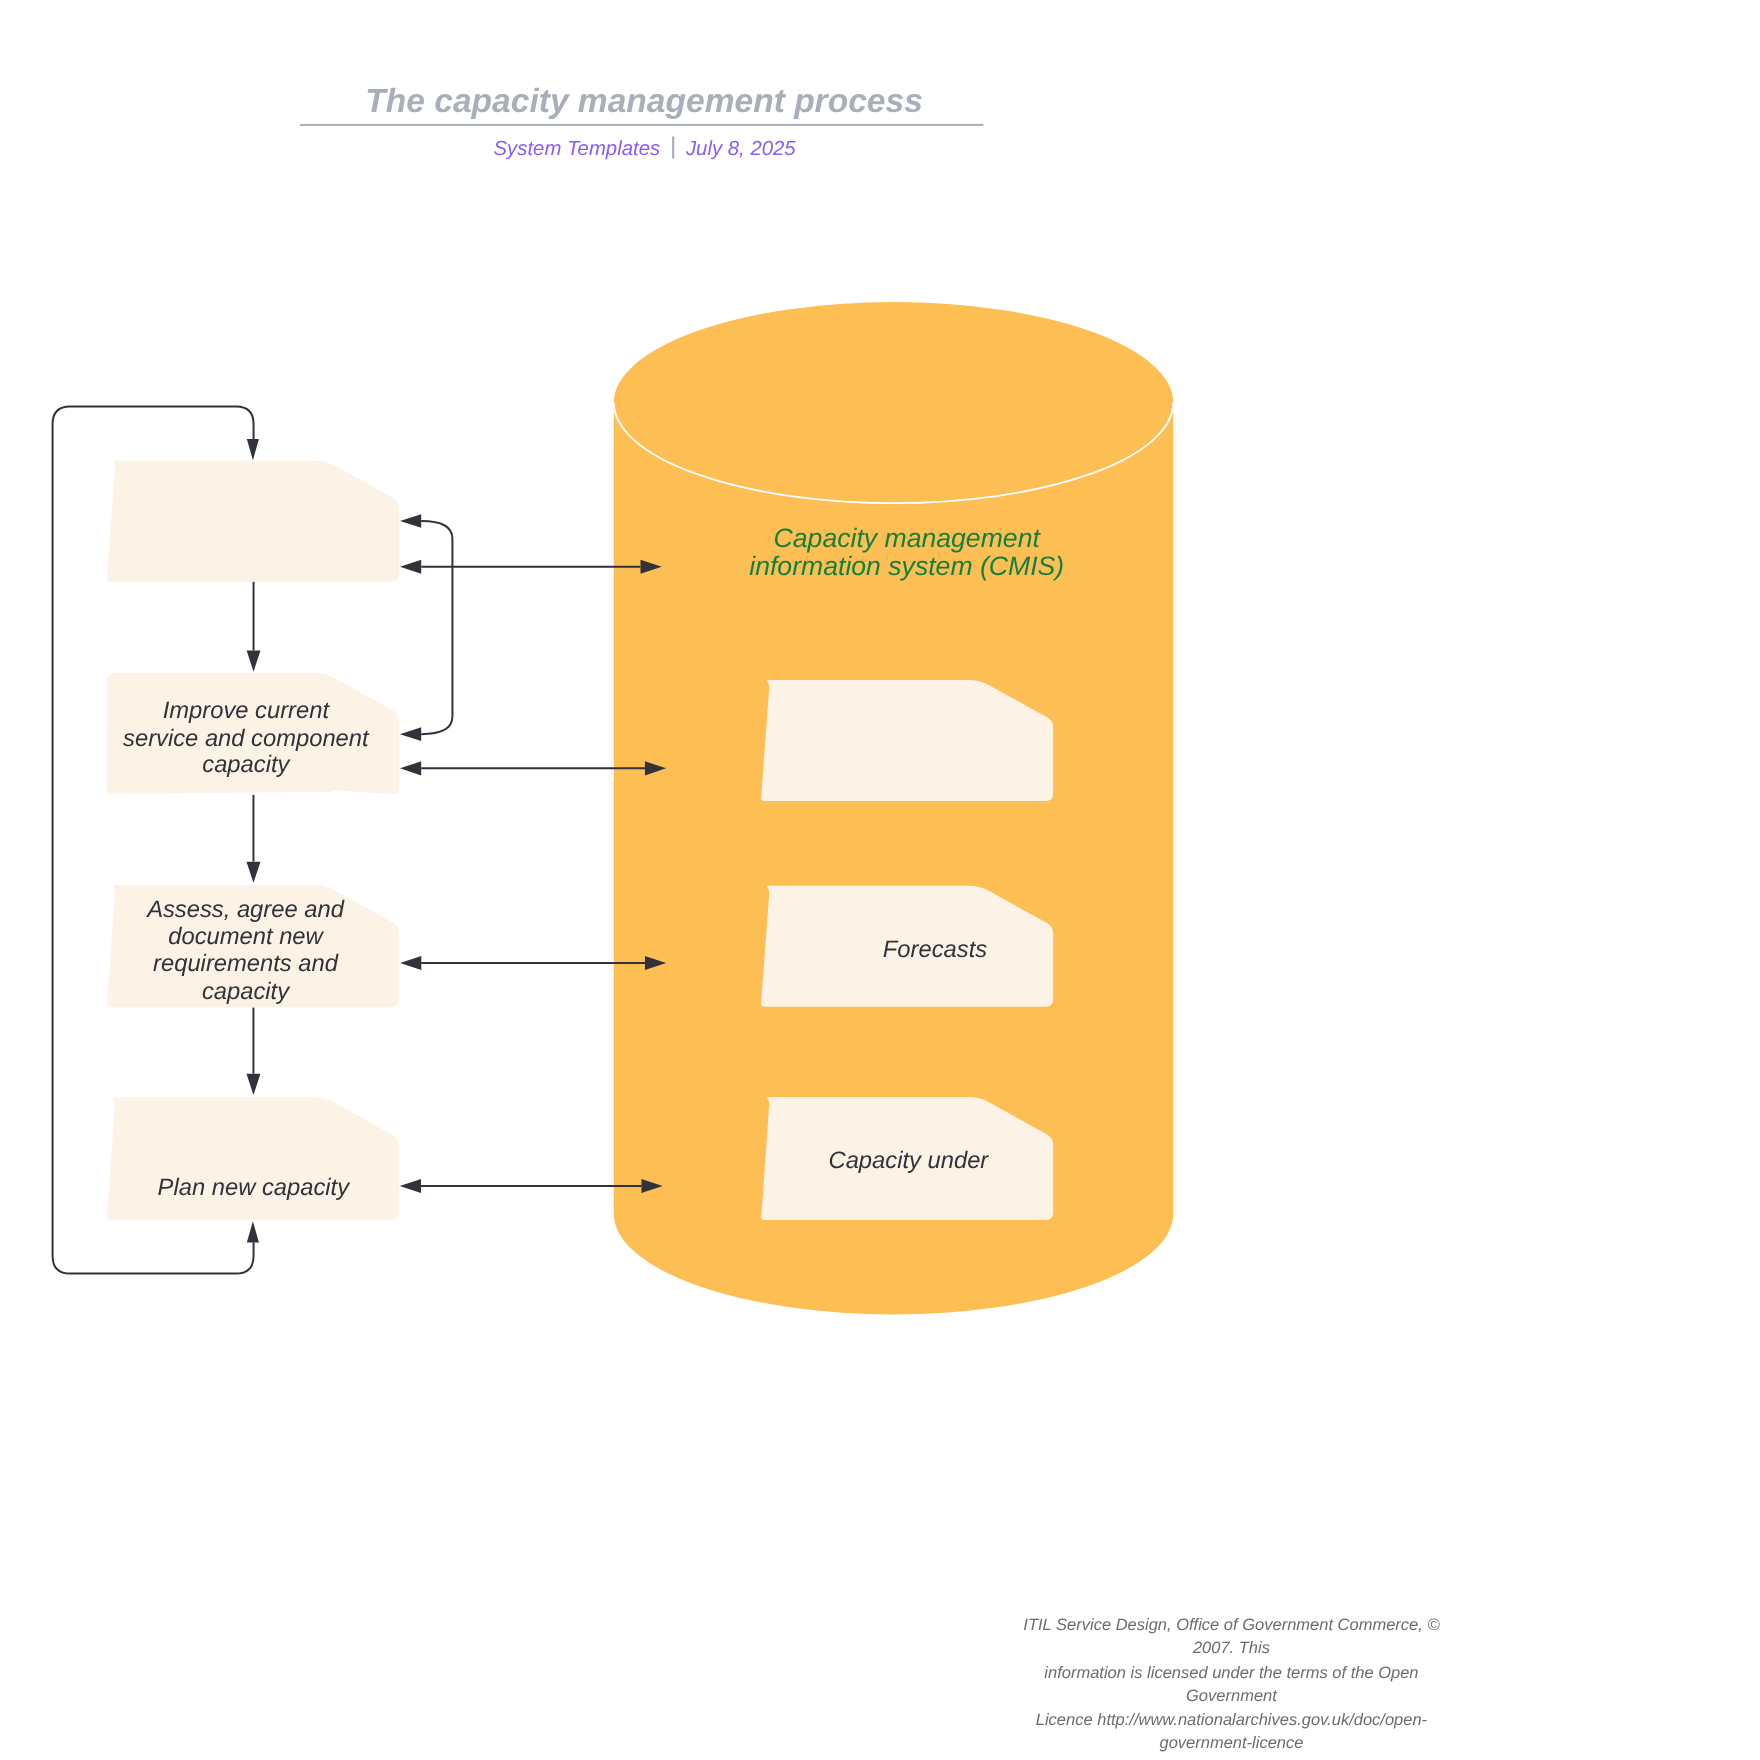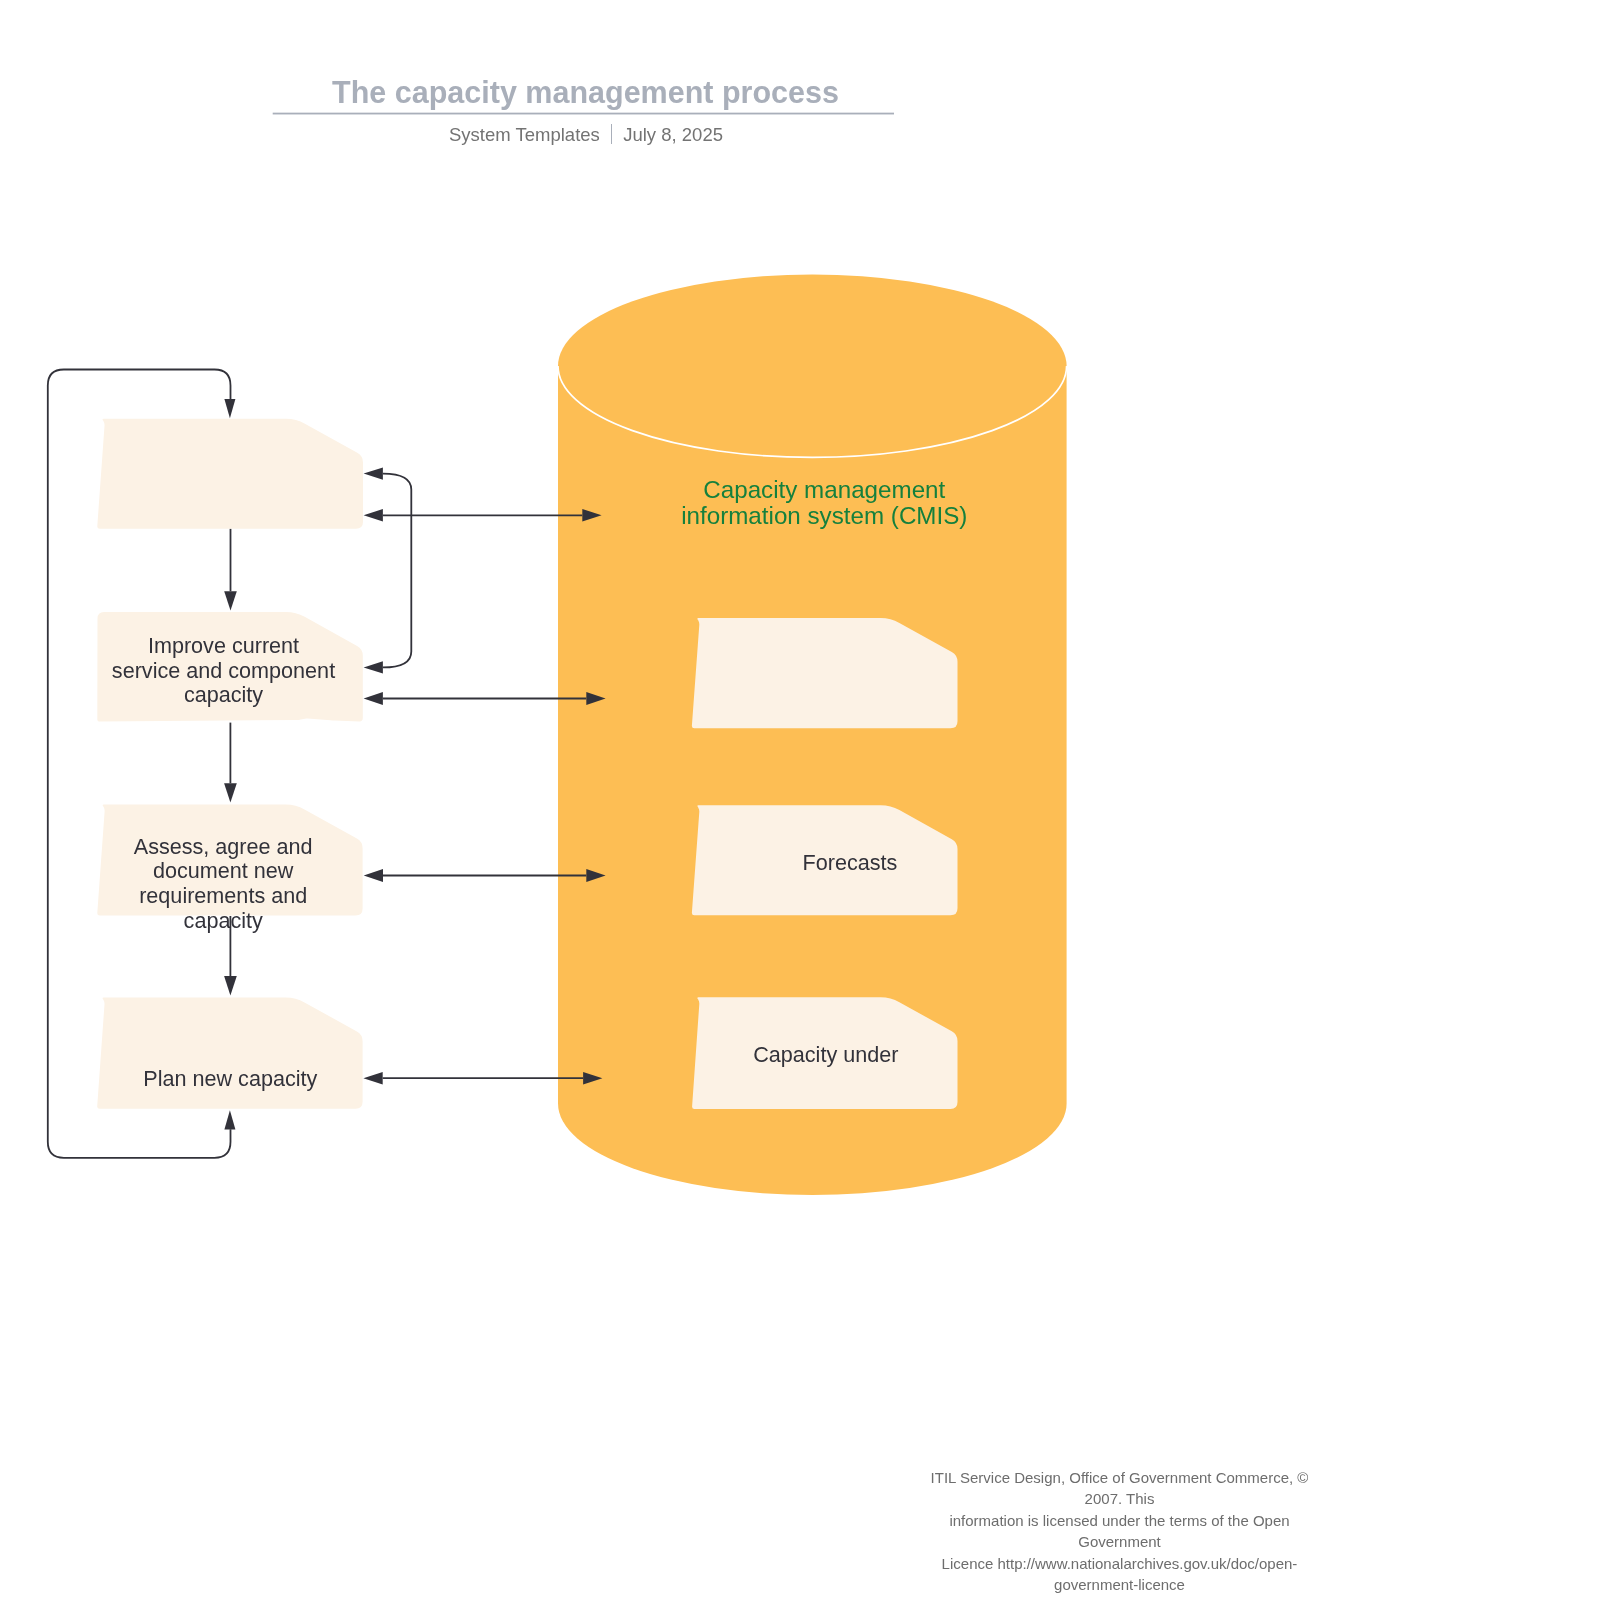--- a/index.html
+++ b/index.html
@@ -1,24 +1,24 @@
 <!DOCTYPE html>
 <html><head>
 <meta charset="utf-8">
 <title>The capacity management process</title>
 <style>
   html,body{margin:0;padding:0;background:#ffffff;}
   body{font-family:"Liberation Sans", sans-serif;}
-  #page{position:relative;width:1311px;height:1600px;background:#ffffff;overflow:hidden;}
+  #page{position:relative;width:1311px;height:1600px;background:#ffffff;overflow:hidden;font-style:italic;}
   #diagram{position:absolute;left:0;top:0;width:1600px;height:1600px;}
   .txt{transform:translateZ(0);}
   .hdr-title{position:absolute;left:0;top:75px;width:1171px;text-align:center;
     font-size:30.5px;font-weight:bold;color:#a9afba;line-height:34px;white-space:nowrap;}
   .hdr-sub{position:absolute;left:0;top:122.5px;width:1172px;text-align:center;
-    font-size:18.5px;color:#737373;line-height:24px;white-space:nowrap;}
+    font-size:18.5px;color:#8b5cf6;line-height:24px;white-space:nowrap;}
   .hdr-sub .sep{display:inline-block;width:1.4px;height:20.4px;background:#a9afba;vertical-align:-3.9px;margin:0 11px;}
   .lbl{position:absolute;color:#32323a;font-size:21.6px;line-height:24.8px;text-align:center;white-space:pre-line;}
   .lbl-cmis{position:absolute;color:#15803d;font-size:24.2px;line-height:25.6px;text-align:center;white-space:pre-line;}
   .footer{position:absolute;left:928px;top:1467px;font-size:15px;line-height:21.4px;color:#6d6d6d;white-space:pre-line;text-align:center;}
 </style>
 </head>
 <body>
 
 <div id="page">
 
@@ -78,21 +78,21 @@
         <path fill="none" d="M 382.7,1078.2 L 583.1,1078.2"></path>
         <polygon stroke="none" points="363.4,1078.2 382.7,1071.9 382.7,1084.5"></polygon>
         <polygon stroke="none" points="602.4,1078.2 583.1,1071.9 583.1,1084.5"></polygon>
       </g>
     </g>
   </svg>
 
   <div class="lbl" style="left:83.5px;top:633.8px;width:280px;">Improve current
 service and component
 capacity</div>
-  <div class="lbl" style="left:83.2px;top:814.6px;width:280px;margin-top:20px;">Assess, agree and
+  <div class="lbl" style="left:83.2px;top:814.6px;width:280px;">Assess, agree and
 document new
 requirements and
 capacity</div>
   <div class="lbl" style="left:90.3px;top:1067px;width:280px;">Plan new capacity</div>
   <div class="lbl-cmis" style="left:664.3px;top:477.2px;width:320px;">Capacity management
 information system (CMIS)</div>
   <div class="lbl" style="left:710px;top:851.0px;width:280px;">Forecasts</div>
   <div class="lbl" style="left:685.8px;top:1042.8px;width:280px;">Capacity under</div>
 
   <div class="footer txt">ITIL Service Design, Office of Government Commerce, © 2007. This

